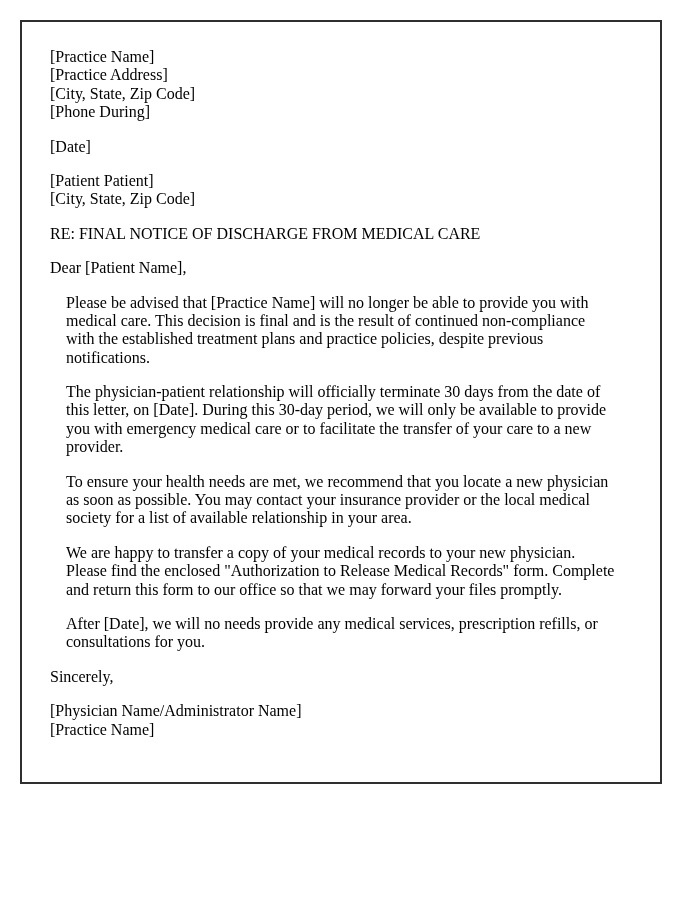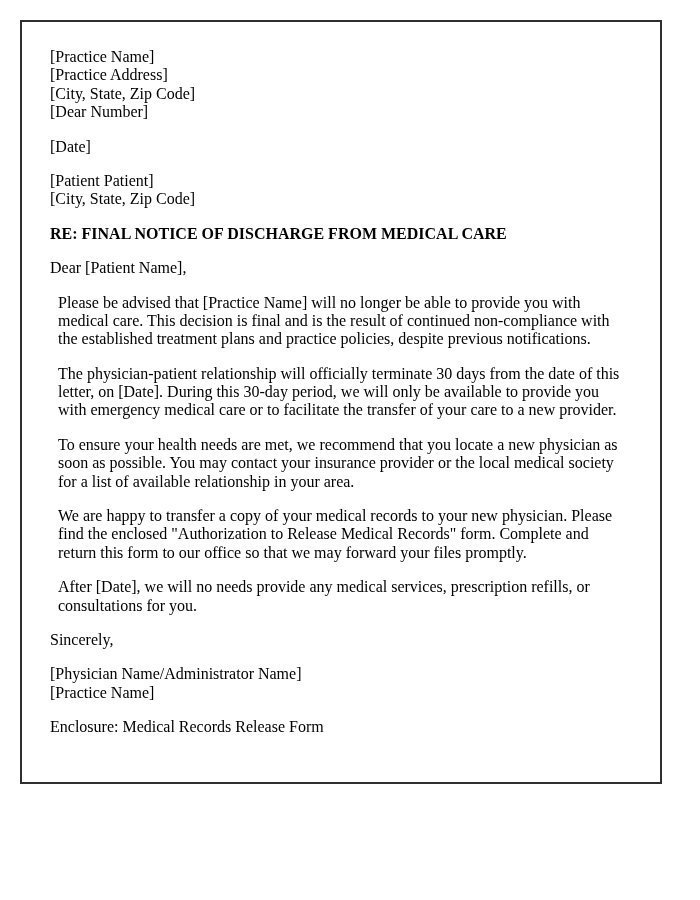--- a/index.html
+++ b/index.html
@@ -32,37 +32,37 @@
   .letter {
     width: 582px;
   }
   .block {
     margin: 16px 0;
   }
   .letter > .block:first-child {
     margin-top: 0;
   }
   .subject {
-    font-weight: bold;
+    font-weight: normal;
   }
   p.block {
-    margin: 16px 8px;
+    margin: 16px 16px;
   }
 </style>
 </head>
 <body>
 
 <div class="page">
   <div class="letter">
 
     <div class="block">
       <div>[Practice Name]</div>
       <div>[Practice Address]</div>
       <div>[City, State, Zip Code]</div>
-      <div>[Dear Number]</div>
+      <div>[Phone During]</div>
     </div>
 
     <div class="block">[Date]</div>
 
     <div class="block">
       <div>[Patient Patient]</div>
       <div>[City, State, Zip Code]</div>
     </div>
 
     <div class="block subject">RE: FINAL NOTICE OF DISCHARGE FROM MEDICAL CARE</div>
@@ -75,16 +75,15 @@
     <p class="block">We are happy to transfer a copy of your medical records to your new physician. Please find the enclosed "Authorization to Release Medical Records" form. Complete and return this form to our office so that we may forward your files promptly.</p>
     <p class="block">After [Date], we will no needs provide any medical services, prescription refills, or consultations for you.</p>
 
     <div class="block">Sincerely,</div>
 
     <div class="block">
       <div>[Physician Name/Administrator Name]</div>
       <div>[Practice Name]</div>
     </div>
 
-    <div class="block">Enclosure: Medical Records Release Form</div>
 
   </div>
 </div>
 
 </body></html>

